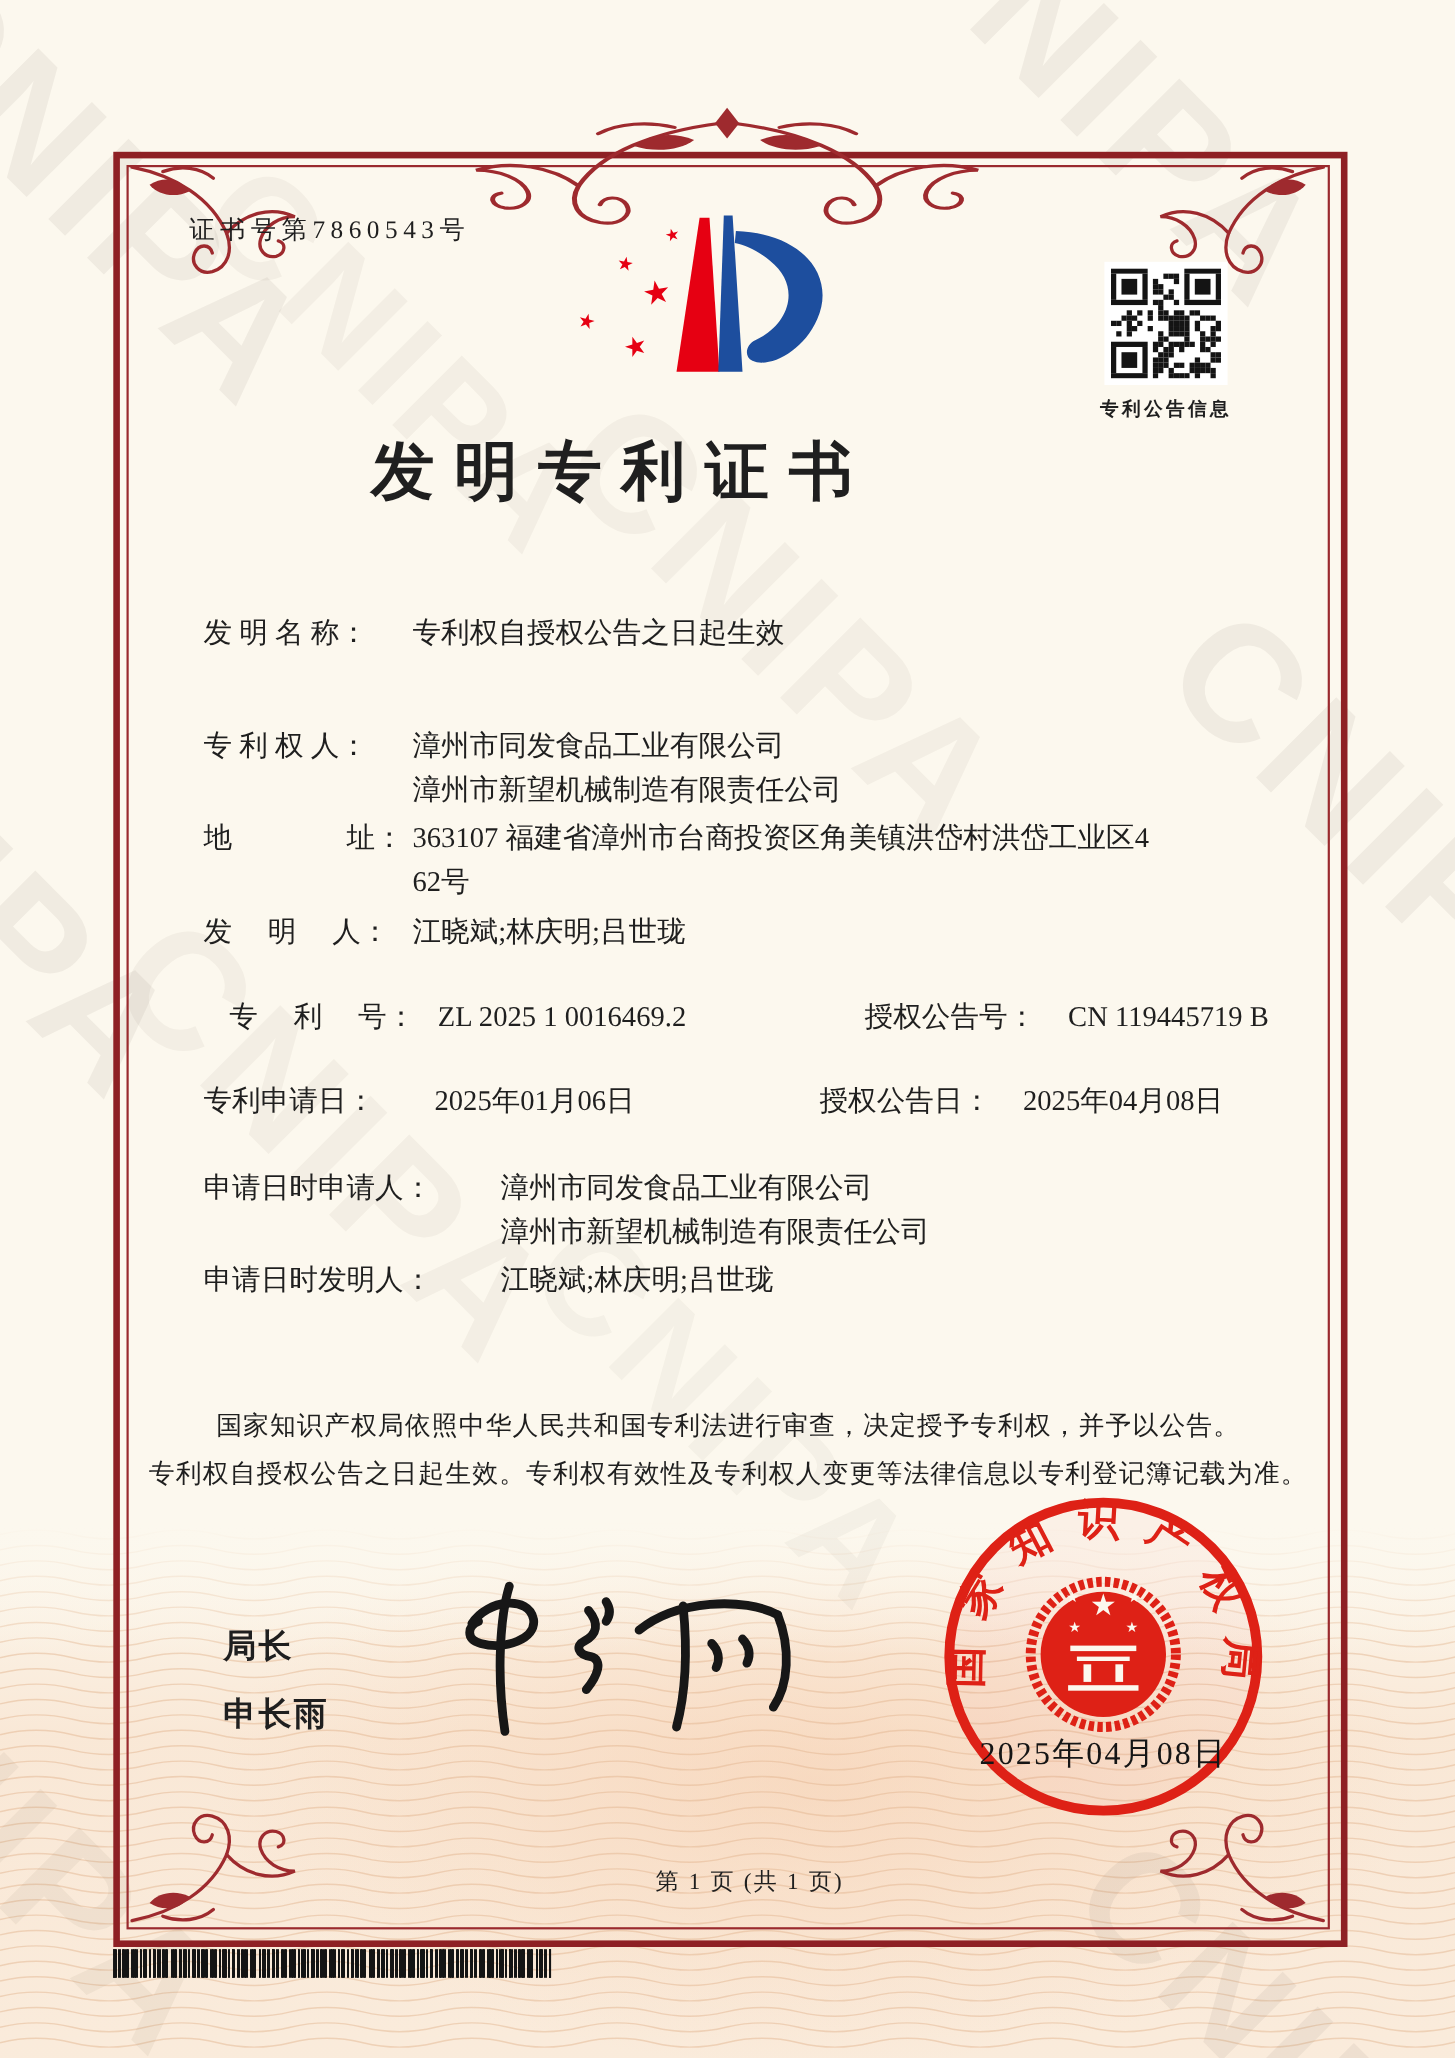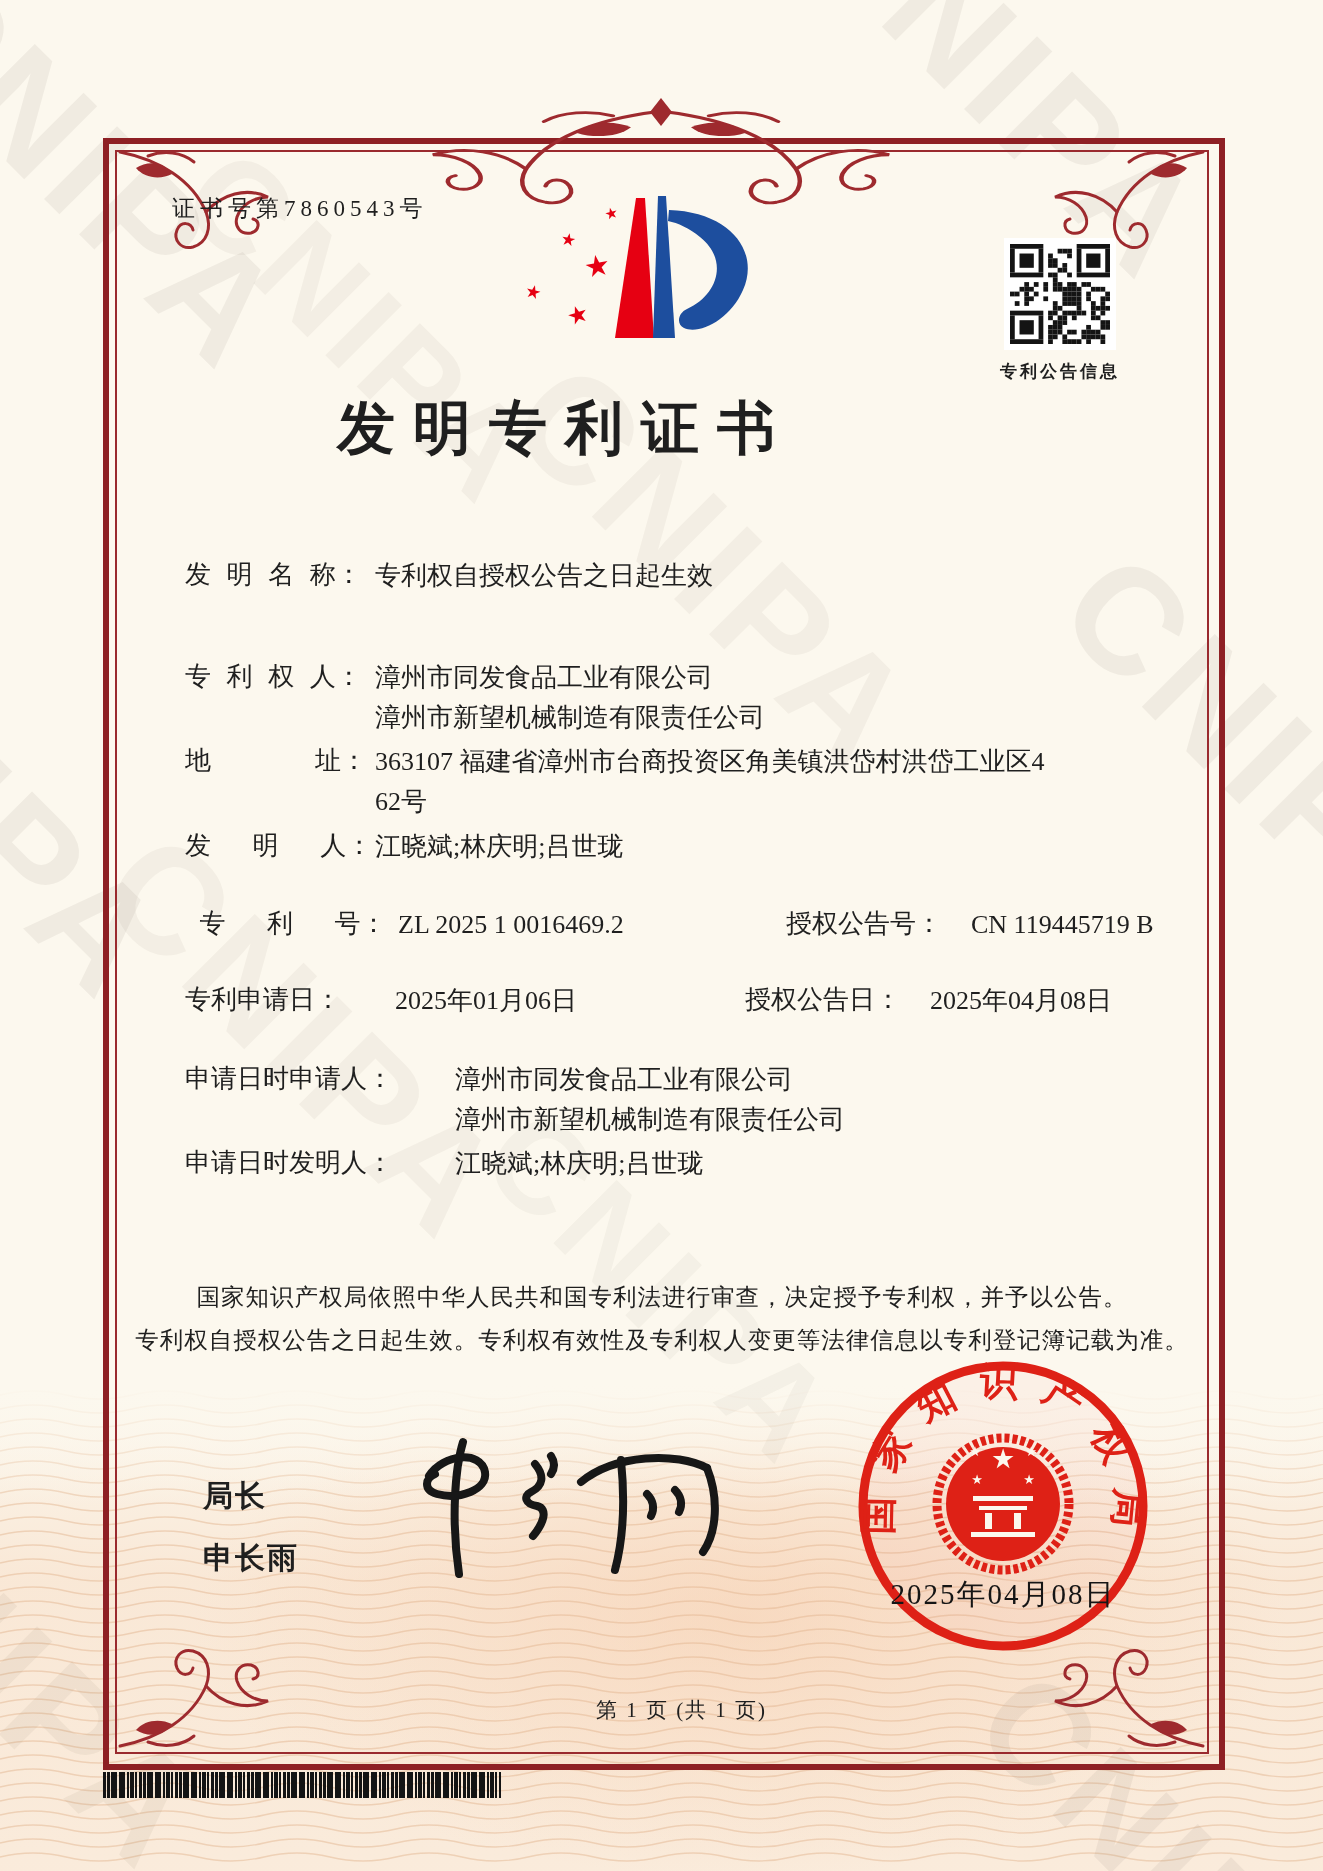--- a/index.html
+++ b/index.html
@@ -31,21 +31,21 @@
   .logo{position:absolute;left:488px;top:192px;z-index:4;}
   .qr-panel{position:absolute;left:1004px;top:238px;width:112px;height:112px;background:#fff;z-index:4;}
   .qr-panel svg{position:absolute;left:6px;top:6px;}
   .qr-panel rect{fill:#141414;}
   .qr-label{position:absolute;left:1060px;top:360px;transform:translateX(-50%);
       font-size:17px;font-weight:600;letter-spacing:3px;white-space:nowrap;z-index:4;}
   .title{position:absolute;left:0;top:390px;width:1130px;text-align:center;
       font-size:58px;font-weight:700;letter-spacing:18px;z-index:4;}
   
   .row{position:absolute;display:flex;font-size:26px;line-height:40px;z-index:4;white-space:nowrap;}
-  .flabel{white-space:pre;flex:none;font-family:Liberation Mono, monospace;}
+  .flabel{white-space:pre;flex:none;}
   .w190{width:190px;} .w210{width:210px;} .w185{width:185px;} .w270{width:270px;}
   .vcol{white-space:nowrap;}
   
   .statement{position:absolute;left:132px;top:1276px;width:1060px;text-align:center;
       font-size:23.5px;line-height:43px;letter-spacing:1px;z-index:4;}
   
   .sig-title{position:absolute;left:203px;top:1476px;font-size:30px;font-weight:600;z-index:5;
       font-family:"Liberation Sans","DejaVu Sans",sans-serif;letter-spacing:2px;}
   .sig-name{position:absolute;left:203px;top:1538px;font-size:30px;font-weight:600;z-index:5;
       font-family:"Liberation Sans","DejaVu Sans",sans-serif;letter-spacing:2px;}

